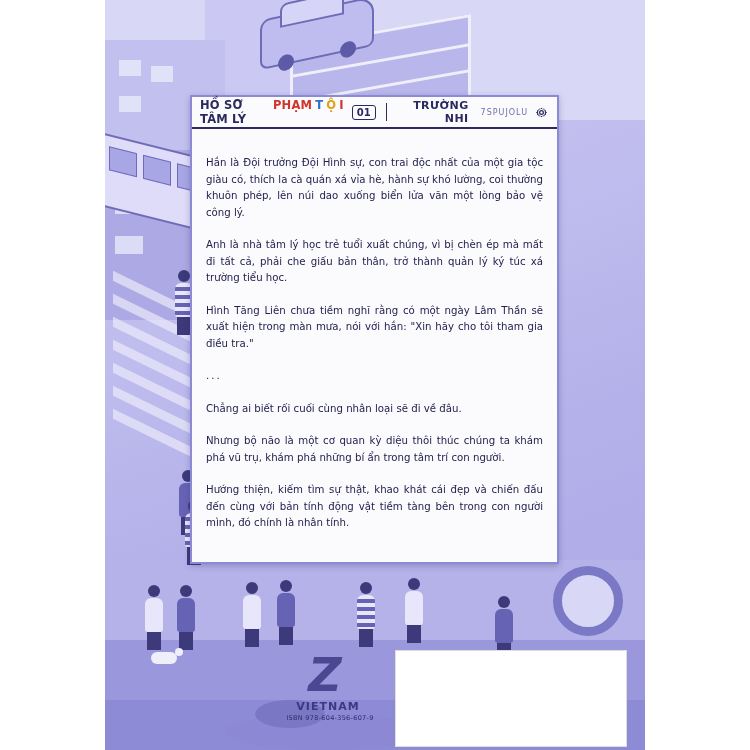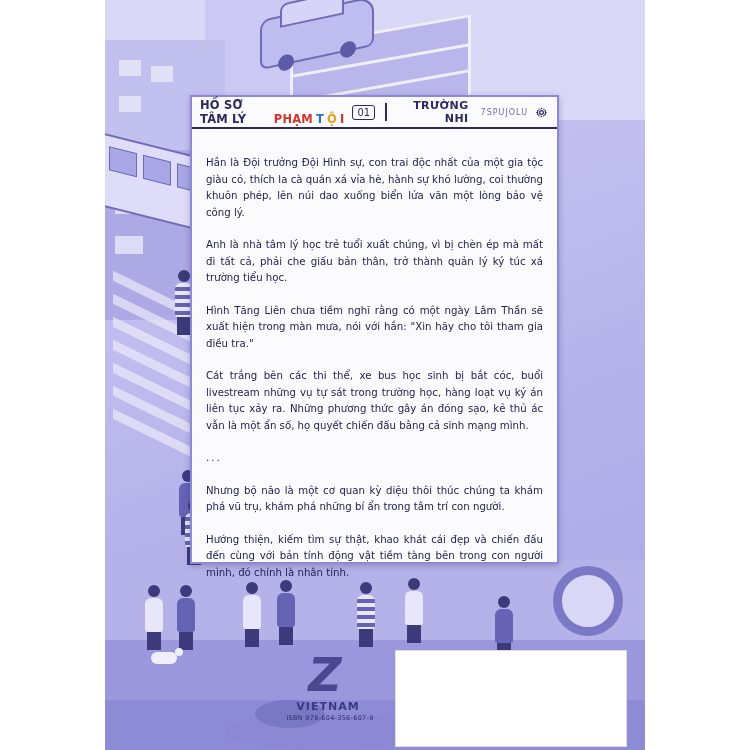--- a/index.html
+++ b/index.html
@@ -119,24 +119,24 @@
     position:absolute;left:190px;top:95px;width:365px;height:465px;
     background:#fbfbfd;border:2px solid #8d8ad5;
     box-shadow:0 2px 6px rgba(40,38,90,.28);
   }
   .card-head{
     position:relative;height:30px;border-bottom:2px solid #2b2a60;
     display:flex;align-items:center;padding:0 8px;gap:6px;
   }
   .ttl{
     font-size:11.5px;font-weight:bold;color:#2b2a60;letter-spacing:.2px;
-    display:flex;align-items:flex-end;gap:3px;
+    display:flex;align-items:flex-start;gap:3px;
   }
   .vol{
-    font-size:10px;font-weight:normal;color:#2b2a60;
+    font-size:10px;font-weight:bold;color:#2b2a60;
     border:1.5px solid #2b2a60;border-radius:3px;padding:1px 4px;margin-left:2px;
   }
   .divv{width:1.5px;height:18px;background:#2b2a60;margin:0 4px;}
   .author{font-size:11px;font-weight:bold;color:#2b2a60;letter-spacing:.4px;text-align:right;}
   .code{font-size:8px;color:#6f6dab;letter-spacing:1px;margin-left:6px;}
   .gear{
     margin-left:auto;width:16px;height:16px;color:#2b2a60;
     display:flex;align-items:center;justify-content:center;
   }
   .body{
@@ -284,20 +284,20 @@
         <svg width="15" height="15" viewBox="0 0 24 24" fill="#2b2a60">
           <path d="M12 8a4 4 0 100 8 4 4 0 000-8zm0 6a2 2 0 110-4 2 2 0 010 4z"></path>
           <path d="M21 12l-2-1.1.3-2.3-2.2-.8-1-2.1-2.2.6L12 4.5 10.1 6.3l-2.2-.6-1 2.1-2.2.8.3 2.3L3 12l2 1.1-.3 2.3 2.2.8 1 2.1 2.2-.6L12 19.5l1.9-1.8 2.2.6 1-2.1 2.2-.8-.3-2.3L21 12zm-9 5.5A5.5 5.5 0 1117.5 12 5.5 5.5 0 0112 17.5z"></path>
         </svg>
       </div>
     </div>
     <div class="body" id="synopsis-body">
         <p>Hắn là Đội trưởng Đội Hình sự, con trai độc nhất của một gia tộc giàu có, thích la cà quán xá vỉa hè, hành sự khó lường, coi thường khuôn phép, lên núi dao xuống biển lửa văn một lòng bảo vệ công lý.</p>
         <p>Anh là nhà tâm lý học trẻ tuổi xuất chúng, vì bị chèn ép mà mất đi tất cả, phải che giấu bản thân, trở thành quản lý ký túc xá trường tiểu học.</p>
         <p>Hình Tăng Liên chưa tiềm nghĩ rằng có một ngày Lâm Thần sẽ xuất hiện trong màn mưa, nói với hắn: "Xin hãy cho tôi tham gia điều tra."</p>
-        <p>Cát trắng bên các thi thể, xe bus học sinh bị bắt cóc, buổi livestream những vụ tự sát trong trường học, hàng loạt vụ ký án liên tục xảy ra. Những phương thức gây án đóng sạo, kẻ thủ ác vẫn là một ẩn số, họ quyết chiến đấu bằng cả sinh mạng mình.</p>
         <p class="tiny">...</p>
+        <p>Chẳng ai biết rối cuối cùng nhân loại sẽ đi về đâu.</p>
         <p>Nhưng bộ não là một cơ quan kỳ diệu thôi thúc chúng ta khám phá vũ trụ, khám phá những bí ẩn trong tâm trí con người.</p>
         <p>Hướng thiện, kiếm tìm sự thật, khao khát cái đẹp và chiến đấu đến cùng với bản tính động vật tiềm tàng bên trong con người mình, đó chính là nhân tính.</p>
       </div>
   </div>
 
 </div>
 
 </body></html>

